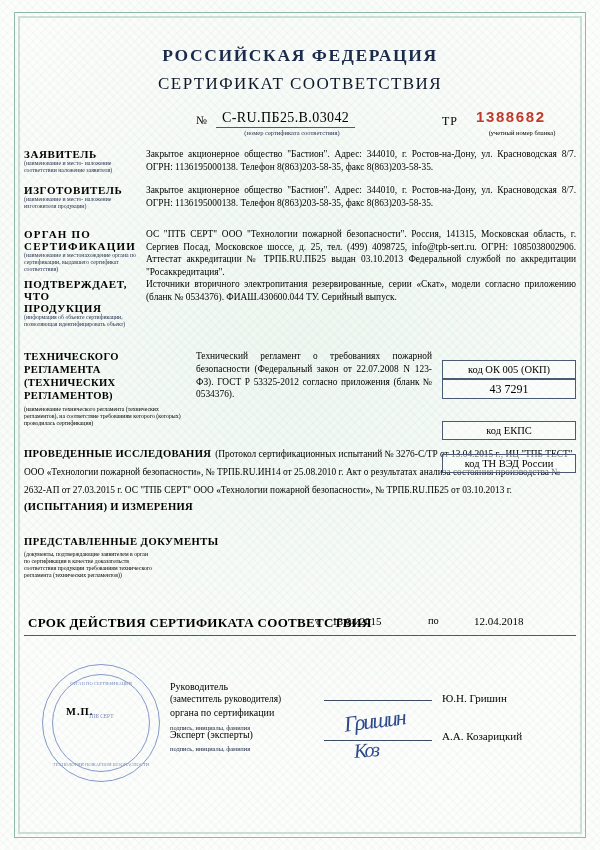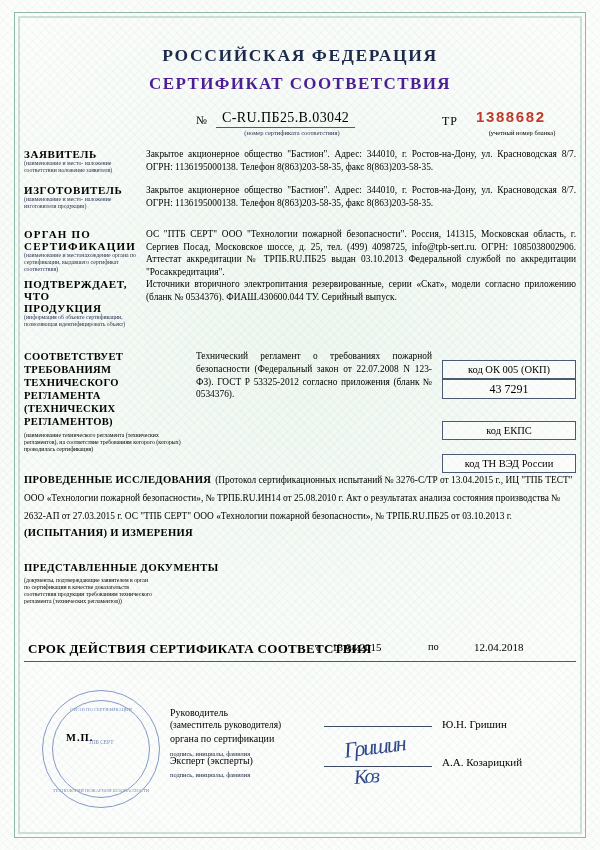--- a/index.html
+++ b/index.html
@@ -55,23 +55,23 @@
     text-align: center;
     font-size: 17.5px;
     font-weight: bold;
     letter-spacing: 1.6px;
     color: #1b2a4a;
     margin-top: 21px;
   }
   .title2 {
     text-align: center;
     font-size: 17px;
-    font-weight: bold;
+    font-weight: normal;
     letter-spacing: 1.4px;
-    color: #4c1d95;
+    color: #0f172a;
     margin-top: 8px;
   }
   .title3 {
     text-align: center;
     font-size: 9.5px;
     color: #1b2a4a;
     margin-top: 3px;
   }
 
   
@@ -411,21 +411,20 @@
       <div class="okp-box h2">код ОК 005 (ОКП)</div>
       <div class="okp-box val">43 7291</div>
       <div class="okp-gap"></div>
       <div class="okp-box h2">код ЕКПС</div>
       <div class="okp-gap" style="height:14px;"></div>
       <div class="okp-box h2">код ТН ВЭД России</div>
     </div>
 
     <div class="req" style="margin-top:22px;">
       <div class="req-left">
-        <div class="req-title">СООТВЕТСТВУЕТ ТРЕБОВАНИЯМ</div>
         <div class="req-title">ТЕХНИЧЕСКОГО  РЕГЛАМЕНТА</div>
         <div class="req-title">(ТЕХНИЧЕСКИХ  РЕГЛАМЕНТОВ)</div>
         <div class="req-sub">(наименование технического регламента (технических регламентов), на соответствие требованиям которого (которых) проводилась сертификация)</div>
       </div>
       <div class="req-right">Технический регламент о требованиях пожарной безопасности (Федеральный закон от 22.07.2008 N 123-ФЗ). ГОСТ Р 53325-2012 согласно приложения (бланк № 0534376).</div>
       <div style="clear:both"></div>
     </div>
 
     <div class="studies">
       <div>

